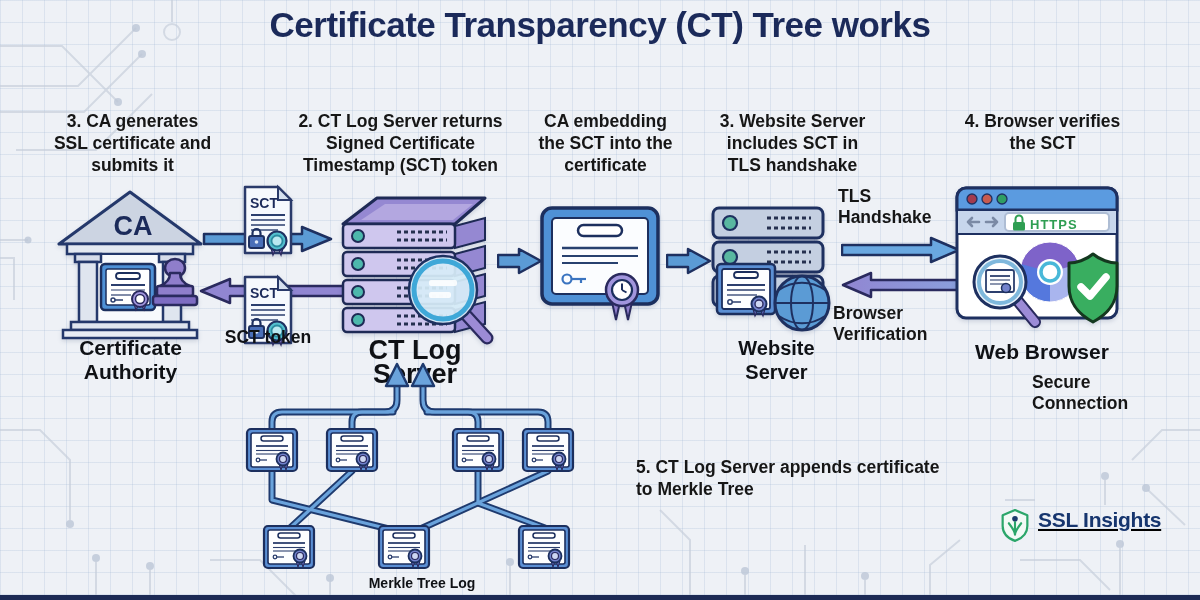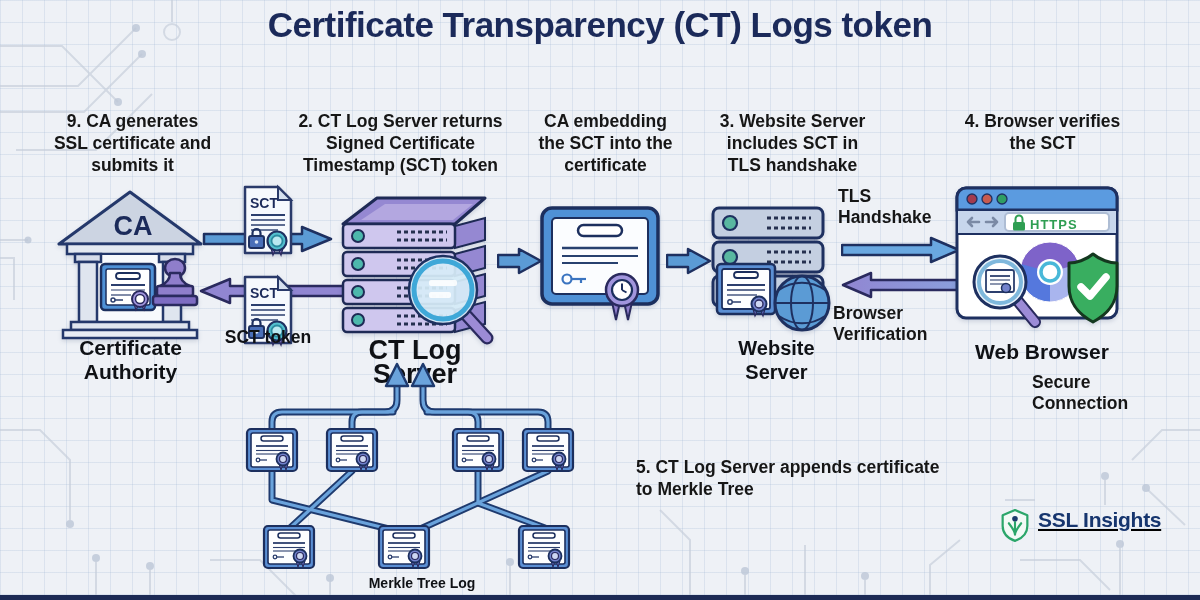--- a/index.html
+++ b/index.html
@@ -78,23 +78,23 @@
         <circle cx="745" cy="571" r="4"></circle>
         <circle cx="865" cy="576" r="4"></circle>
       <circle cx="1105" cy="476" r="4"></circle>
         <circle cx="1146" cy="488" r="4"></circle>
         <circle cx="70" cy="524" r="4"></circle>
       <circle cx="1120" cy="544" r="4"></circle>
         <circle cx="28" cy="240" r="3.5"></circle>
     </g>
   </svg>
 
-  <h1 id="title" class="abs">Certificate Transparency (CT) Logs token</h1>
-
-  <div class="abs step pre" style="left:30px;width:205px">9. CA generates
+  <h1 id="title" class="abs">Certificate Transparency (CT) Tree works</h1>
+
+  <div class="abs step pre" style="left:30px;width:205px">3. CA generates
 SSL certificate and
 submits it</div>
   <div class="abs step pre" style="left:288px;width:225px">2. CT Log Server returns
 Signed Certificate
 Timestamp (SCT) token</div>
   <div class="abs step pre" style="left:528px;width:155px">CA embedding
 the SCT into the
 certificate</div>
   <div class="abs step pre" style="left:700px;width:185px">3. Website Server
 includes SCT in

